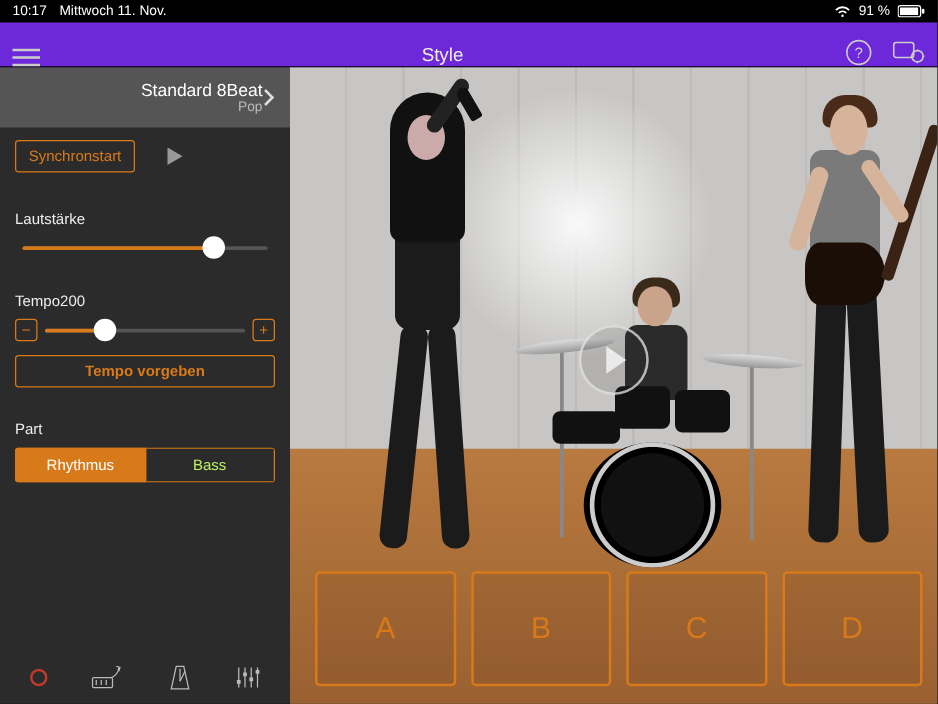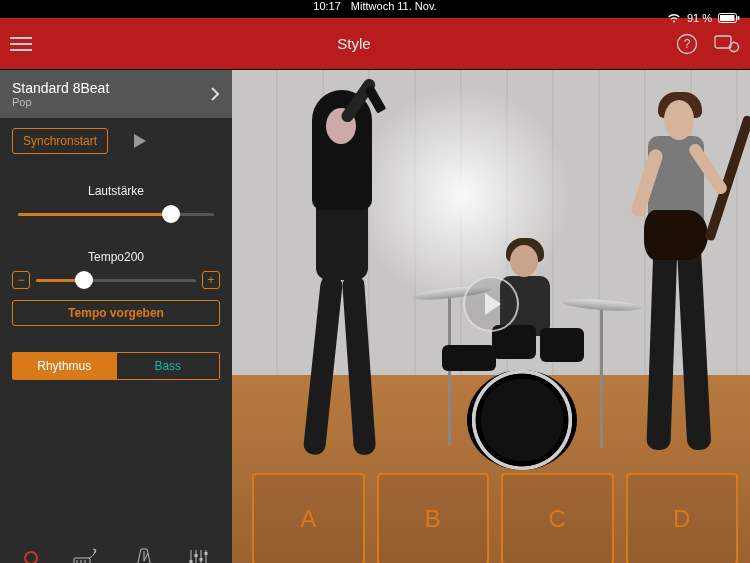--- a/index.html
+++ b/index.html
@@ -1,62 +1,62 @@
 <!DOCTYPE html>
 <html><head>
 <meta charset="utf-8">
 <style>
   * { box-sizing: border-box; margin: 0; padding: 0; }
   html, body { width: 750px; height: 563px; font-family: -apple-system, Helvetica, Arial, sans-serif; overflow: hidden; }
   body { background: #1a1a1a; color: #fff; }
 
-  .status-bar { height: 18px; background: #000; display: flex; align-items: center; padding: 0 10px; font-size: 11px; flex-direction: column; }
+  .status-bar { height: 18px; background: #000; display: flex; align-items: center; padding: 0 10px; font-size: 11px; }
   .status-left { display: flex; gap: 10px; }
   .status-right { margin-left: auto; display: flex; align-items: center; gap: 6px; }
 
-  .top-bar { height: 52px; background: #b91c1c; display: flex; align-items: center; padding: 0 10px; border-bottom: 1px solid #000; }
+  .top-bar { height: 36px; background: #6d28d9; display: flex; align-items: flex-end; padding: 0 10px; border-bottom: 1px solid #000; }
   .hamburger { display: flex; flex-direction: column; gap: 4px; cursor: pointer; }
   .hamburger span { width: 22px; height: 2px; background: #ccc; display: block; }
   .title { flex: 1; color: #eee; font-size: 15px; font-weight: 500; text-align:center}
   .top-icons { display: flex; gap: 16px; align-items: center; }
   .icon-btn { color: #ccc; cursor: pointer; }
 
   .main { display: flex; height: calc(563px - 18px - 36px); }
 
   .sidebar { width: 232px; background: #2b2b2b; display: flex; flex-direction: column; }
 
   .preset { height: 48px; background: #555; display: flex; align-items: center; padding: 0 12px; cursor: pointer; }
-  .preset-text { flex: 1; }
+  .preset-text { flex: 1; text-align: right; }
   .preset-name { font-size: 14px; color: #fff; }
   .preset-genre { font-size: 11px; color: #bbb; }
   .chevron { color: #ccc; font-size: 20px; }
 
   .section { padding: 10px 12px 0 12px; }
   .row { display: flex; align-items: center; gap: 8px; margin-bottom: 12px; }
 
   .btn { border: 1px solid #d97a1a; color: #d97a1a; background: transparent; border-radius: 3px; font-size: 12px; padding: 5px 10px; cursor: pointer; }
   .btn-full { width: 100%; text-align: center; font-weight: bold; }
 
   .play-tri { width: 0; height: 0; border-left: 12px solid #999; border-top: 7px solid transparent; border-bottom: 7px solid transparent; margin-left: 18px; cursor: pointer; }
 
   .label { font-size: 12px; color: #eee; }
-  .label-row { display: flex; justify-content: center; align-items: center; margin-bottom: 6px; }
+  .label-row { display: flex; justify-content: flex-start; align-items: center; margin-bottom: 6px; }
 
   .slider-wrap { position: relative; height: 20px; display: flex; align-items: center; }
   .slider-wrap.inset { margin: 0 6px; }
   .track { height: 3px; background: #555; width: 100%; border-radius: 2px; position: relative; }
   .track .fill { position: absolute; left: 0; top: 0; height: 100%; background: #d97a1a; border-radius: 2px; }
   .thumb { position: absolute; width: 18px; height: 18px; background: #fff; border-radius: 50%; top: 50%; transform: translate(-50%, -50%); cursor: pointer; }
 
   .stepper { display: flex; align-items: center; gap: 6px; }
   .step-btn { width: 18px; height: 18px; border: 1px solid #d97a1a; color: #d97a1a; border-radius: 3px; background: transparent; font-size: 12px; line-height: 14px; text-align: center; cursor: pointer; }
   .stepper .slider-wrap { flex: 1; }
 
   .seg { display: flex; border-radius: 3px; overflow: hidden; }
-  .seg button { flex: 1; border: 1px solid #d97a1a; background: transparent; color: #14b8a6; font-size: 12px; padding: 6px 0; cursor: pointer; }
+  .seg button { flex: 1; border: 1px solid #d97a1a; background: transparent; color: #bef264; font-size: 12px; padding: 6px 0; cursor: pointer; }
   .seg button.on { background: #d97a1a; color: #fff; }
   .seg button:not(:first-child) { border-left: none; }
 
   .bottom-tools { display: flex; justify-content: space-around; align-items: center; padding: 10px 6px; margin-top:auto}
   .tool { color: #bbb; cursor: pointer; }
   .rec-dot { width: 14px; height: 14px; border: 2px solid #c0392b; border-radius: 50%; }
 
   .stage { flex: 1; position: relative; overflow: hidden; background: linear-gradient(#ccc, #bcbcbc 60%, #9a6a3a 60%, #b87a3f); }
   .wall-panels { position: absolute; inset: 0 0 40% 0; background: repeating-linear-gradient(90deg, #c7c6c4 0, #c7c6c4 44px, #bdbcba 44px, #bdbcba 46px); }
   .floor { position: absolute; top: 60%; left: 0; right: 0; bottom: 0; background: linear-gradient(#b87a3f, #9a6030); }
@@ -203,20 +203,21 @@
             </div>
           <div class="thumb" id="tempo-thumb" style="left: 30%;"></div>
         </div>
         <button class="step-btn">+</button>
       </div>
       <div style="height:10px;"></div>
       <button class="btn btn-full">Tempo vorgeben</button>
     </div>
 
     <div class="section" style="padding-top:26px;">
+      <div class="label" style="margin-bottom:8px;">Part</div>
       <div class="seg">
         <button class="on">Rhythmus</button>
         <button>Bass</button>
       </div>
     </div>
 
     <div class="bottom-tools">
       <div class="tool">
           <div class="rec-dot"></div>
         </div>

